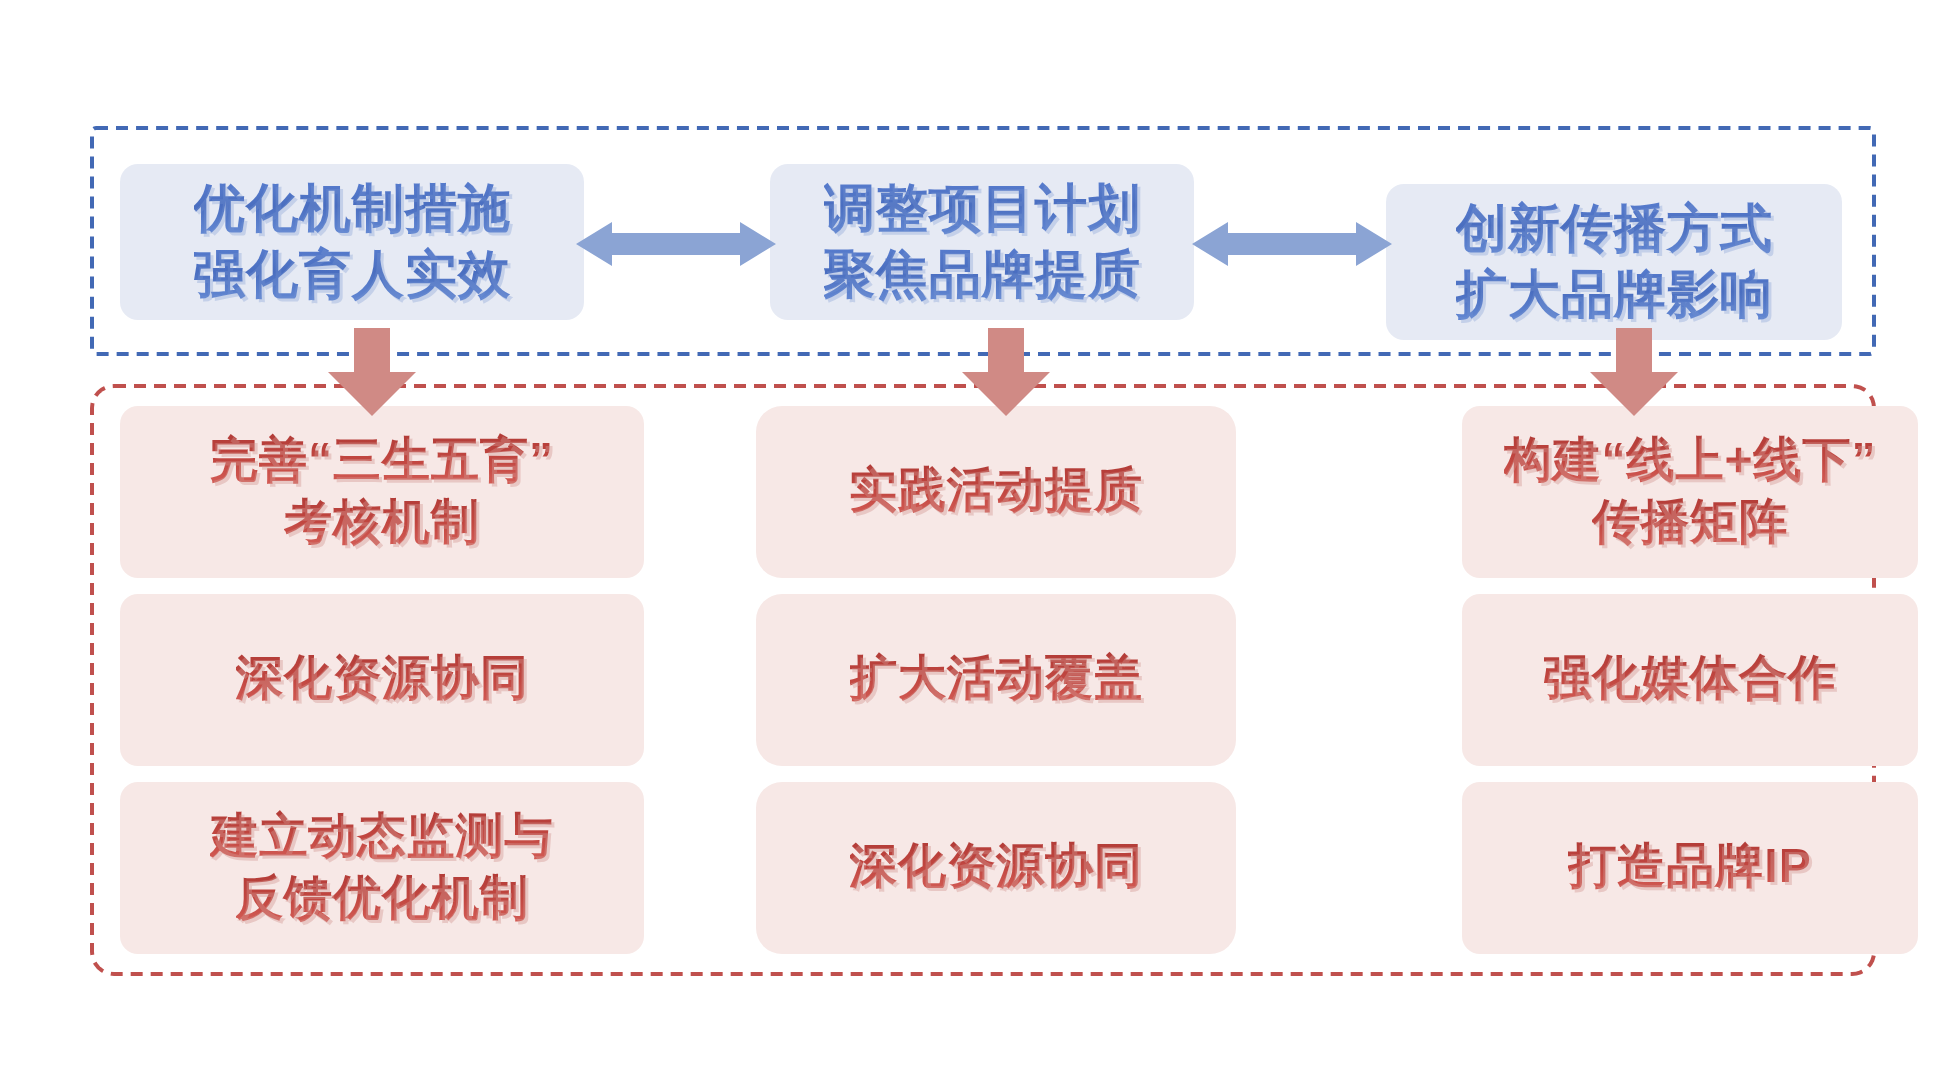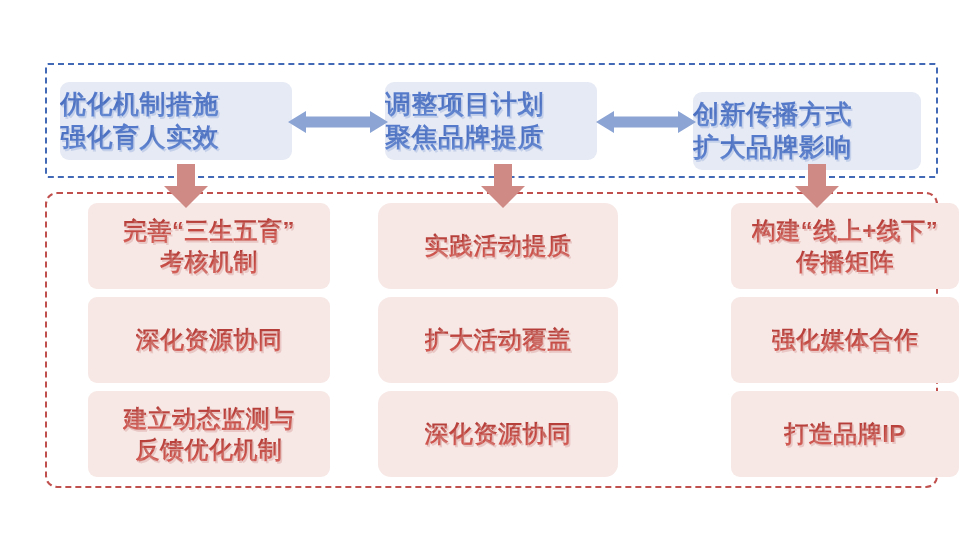--- a/index.html
+++ b/index.html
@@ -42,21 +42,21 @@
 
   
   .top-card {
     position: absolute;
     top: 82px;
     height: 78px;
     background: #e6eaf4;
     border-radius: 9px;
     display: flex;
     flex-direction: column;
-    align-items: flex-start;
+    align-items: center;
     justify-content: center;
   }
   .top-card .line {
     font-size: 26px;
     font-weight: bold;
     line-height: 1.28;
     letter-spacing: 0.5px;
     color: #4a6fc0;
     background: linear-gradient(180deg, #5a7fd0 0%, #4a6ec0 45%, #6a8fd8 100%);
     -webkit-background-clip: text;
@@ -112,21 +112,21 @@
     color: #c0433e;
     background: linear-gradient(180deg, #b03a36 0%, #c24741 50%, #d9635c 100%);
     -webkit-background-clip: text;
     background-clip: text;
     -webkit-text-fill-color: transparent;
     text-shadow: 1.5px 1.5px 0 rgba(210,150,145,0.40);
     white-space: nowrap;
   }
 
   
-  .col-1 { left: 60px;  width: 242px; margin-left: 28px; }
+  .col-1 { left: 60px;  width: 262px; }
   .col-2 { left: 378px; width: 240px; border-radius: 13px; }
   .col-3 { left: 731px; width: 228px; }
   
   .row-1 { top: 203px; height: 86px; }
   .row-2 { top: 297px; height: 86px; text-align: center; }
   .row-3 { top: 391px; height: 86px; }
 </style>
 </head>
 <body>
 

